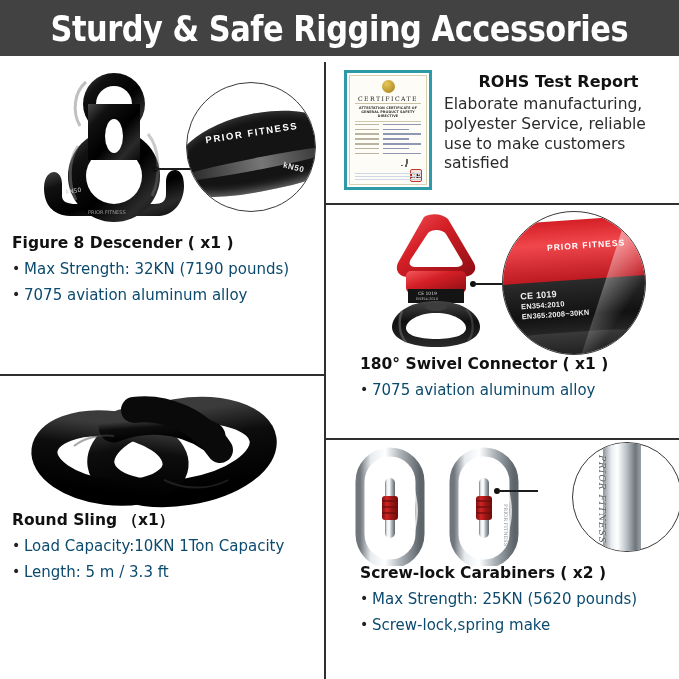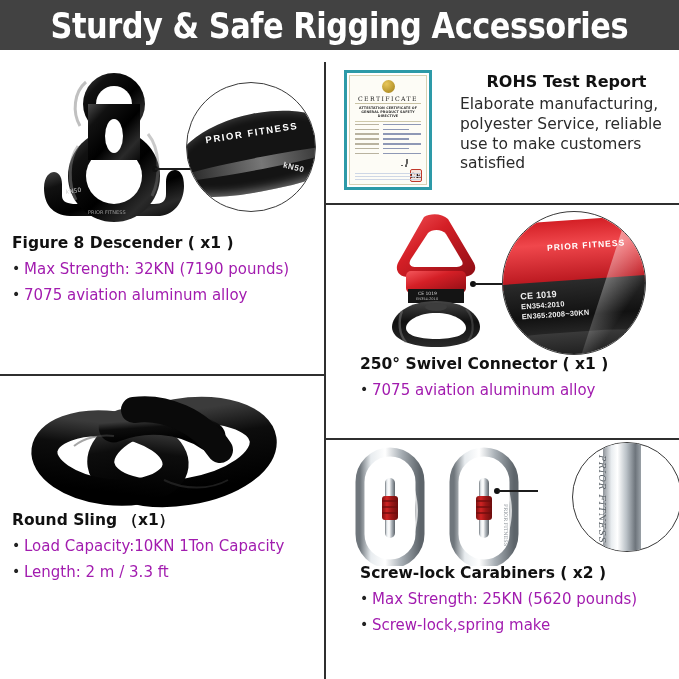--- a/index.html
+++ b/index.html
@@ -6,21 +6,21 @@
   body{
     width:679px;height:679px;
     background:#ffffff;
     font-family:"DejaVu Sans", sans-serif;
     overflow:hidden;
   }
   .page{position:relative;width:679px;height:679px;background:#fff;}
 
   
   .banner{
-    position:absolute;left:0;top:0;width:679px;height:50px;
+    position:absolute;left:0;top:0;width:679px;height:56px;
     background:#424242;
     display:flex;align-items:center;justify-content:center;
     box-sizing:border-box;
   }
   .banner-title{
     color:#ffffff;
     font-family:"DejaVu Sans Condensed","Liberation Sans",sans-serif;
     font-weight:bold;
     font-size:36px;
     letter-spacing:-0.5px;
@@ -49,21 +49,21 @@
   .col-right .cell{padding-left:8px;}
   .col-right .cell-divider{margin-left:0;}
 
   
   .prod-title{
     font-weight:bold;font-size:15.5px;color:#111;
     margin:0 0 7px 0;line-height:1.2;
   }
   .bullets{list-style:none;margin:0;padding:0;}
   .bullets li{
-    font-size:15px;color:#a21caf;line-height:1.32;
+    font-size:15px;color:#0c4a6e;line-height:1.32;
     margin-bottom:7px;position:relative;padding-left:12px;
   }
   .bullets li:before{
     content:"\2022";position:absolute;left:0;top:-1px;font-size:14px;color:#222;
   }
   .txt-left{padding-left:12px;padding-right:6px;}
   .txt-right{padding-left:26px;padding-right:6px;}
 
   
   .rohs-wrap{display:flex;align-items:flex-start;padding:8px 6px 0 10px;}
@@ -110,21 +110,21 @@
   .cert-stamp{
     position:absolute;right:4px;bottom:2px;width:10px;height:11px;
     border:0.8px solid #c0392b;border-radius:2px;
     background:rgba(192,57,43,.12);
   }
   .cert-block{
     position:absolute;left:5px;right:5px;bottom:2px;height:9px;
     background:repeating-linear-gradient(to bottom,#c9d3e4 0 1px,transparent 1px 3px);
     opacity:.9;
   }
-  .rohs-text{flex:1;padding-left:28px;padding-top:2px;}
+  .rohs-text{flex:1;padding-left:12px;padding-top:2px;}
   .rohs-title{
     font-weight:bold;font-size:16px;color:#111;text-align:center;
     margin:0 0 4px 0;
   }
   .rohs-body{font-size:15.5px;color:#2b2b2b;line-height:1.28;}
 
   
   .img-area{position:relative;width:100%;}
 
   
@@ -305,21 +305,21 @@
 
             <path d="M60 66 C70 58 86 54 100 56" stroke="#4e4e4e" stroke-width="2" fill="none" opacity=".5"></path>
             <path d="M150 100 C170 110 196 110 214 100" stroke="#3a3a3a" stroke-width="2" fill="none" opacity=".5"></path>
           </svg>
         </div>
 
         <div class="txt-left">
           <div class="prod-title">Round Sling （x1）</div>
           <ul class="bullets">
             <li>Load Capacity:10KN 1Ton Capacity</li>
-            <li>Length: 2 m / 3.3 ft</li>
+            <li>Length: 5 m / 3.3 ft</li>
           </ul>
         </div>
       </div>
     </div>
 
     <div class="col-right">
 
       <div class="cell cell-rohs cell-divider">
         <div class="rohs-wrap">
 
@@ -425,21 +425,21 @@
             <div class="sw-b-brand">PRIOR FITNESS</div>
             <div class="sw-b-marks">
               <div class="ce">CE 1019</div>
               <div>EN354:2010</div>
               <div>EN365:2008~30KN</div>
             </div>
           </div>
         </div>
 
         <div class="txt-right">
-          <div class="prod-title">250° Swivel Connector ( x1 )</div>
+          <div class="prod-title">180° Swivel Connector ( x1 )</div>
           <ul class="bullets">
             <li>7075 aviation aluminum alloy</li>
           </ul>
         </div>
       </div>
 
       <div class="cell cell-cara">
 
         <div class="img-area" style="height:124px;">
 

